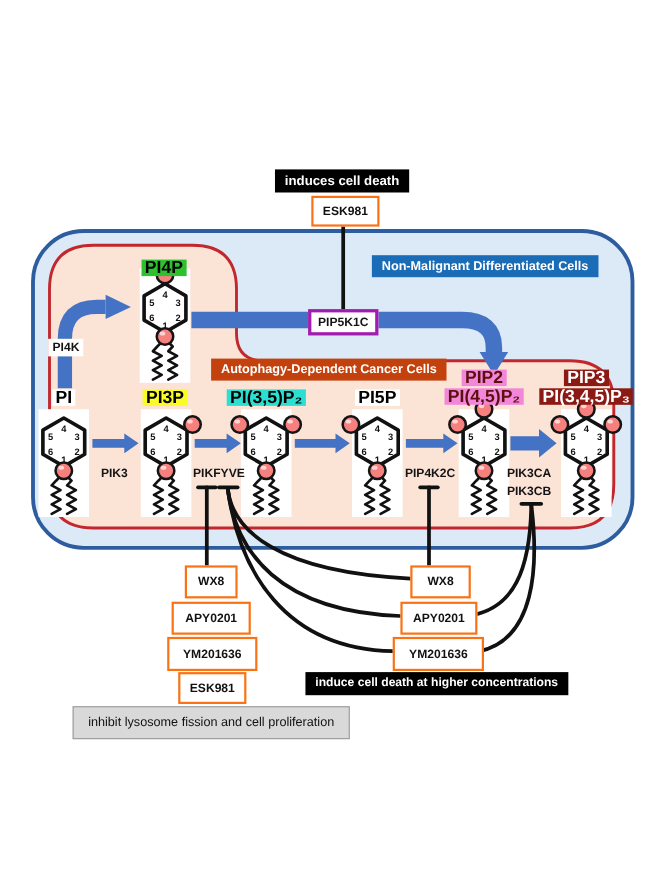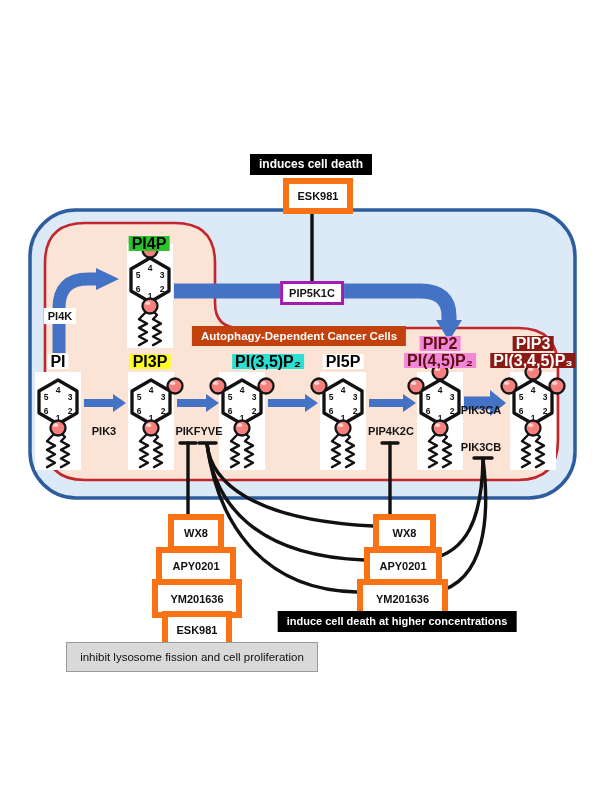--- a/index.html
+++ b/index.html
@@ -8,21 +8,21 @@
   .stage svg{position:absolute;left:0;top:0;z-index:1;}
   .lbl{position:absolute;z-index:3;transform:translateX(-50%);white-space:nowrap;
        font-weight:700;font-size:16px;line-height:15px;padding:0 3px;color:#000;text-align:center;}
   .enz{position:absolute;z-index:3;transform:translateX(-50%);white-space:nowrap;
        font-weight:700;font-size:11px;line-height:14px;color:#141414;}
   .whitebg{background:#fff;}
   .regionlbl{position:absolute;z-index:3;transform:translateX(-50%);white-space:nowrap;
        font-weight:700;font-size:11.5px;line-height:16px;padding:2px 9px;color:#fff;}
   .noteblack{position:absolute;z-index:3;transform:translateX(-50%);white-space:nowrap;
        background:#000;color:#fff;font-weight:700;font-size:11.5px;line-height:17px;padding:2px 9px;}
-  .drugbox{position:absolute;z-index:3;background:#fff;border:6px solid #f97316;
+  .drugbox{position:absolute;z-index:3;background:#fff;border:2px solid #f97316;
        display:flex;align-items:center;justify-content:center;font-weight:700;font-size:11px;color:#111;text-align:right;}
   .graybox{position:absolute;z-index:3;background:#d9d9d9;border:1.5px solid #9a9a9a;
        display:flex;align-items:center;justify-content:center;font-weight:400;font-size:11.5px;color:#111;text-align:center;}
   svg text{font-family:"Liberation Sans","DejaVu Sans",sans-serif;}
 </style>
 </head>
 <body>
 
 <div class="stage">
 
@@ -179,38 +179,39 @@
       <path d="M390 443 L390 514"></path>
       <path d="M474 458 L492 458"></path>
       <path d="M430 559 C466 552 482 520 483 459"></path>
       <path d="M436 592 C486 581 490 516 483 459"></path>
     </g>
   </svg>
 
   <div class="noteblack" style="left:311px;top:154px;font-size:12px">induces cell death</div>
   <div class="drugbox" style="left:283px;top:178px;width:58px;height:24px">ESK981</div>
 
+  <div class="regionlbl" style="left: 441px; top: 232px; background: rgb(26, 108, 183);">Non-Malignant Differentiated Cells</div>
   <div class="regionlbl" style="left: 299px; top: 326px; background: #c2410c;">Autophagy-Dependent Cancer Cells</div>
 
   <div class="lbl" style="left: 149px; top: 236px; background: rgb(45, 193, 45); color: rgb(0, 0, 0);">PI4P</div>
   <div class="lbl" style="left: 58px; top: 354px; background: rgb(255, 255, 255); color: rgb(0, 0, 0);">PI</div>
   <div class="lbl" style="left: 150px; top: 354px; background: rgb(251, 251, 37); color: rgb(0, 0, 0);">PI3P</div>
-  <div class="lbl" style="left: 242px; top: 354px; background: rgb(43, 224, 210); color: rgb(0, 0, 0); margin-left: 26px;">PI(3,5)P₂</div>
+  <div class="lbl" style="left: 242px; top: 354px; background: rgb(43, 224, 210); color: rgb(0, 0, 0);">PI(3,5)P₂</div>
   <div class="lbl" style="left: 343px; top: 354px; background: rgb(255, 255, 255); color: rgb(0, 0, 0);">PI5P</div>
   <div class="lbl" style="left: 440px; top: 336px; background: rgb(242, 135, 218); color: rgb(92, 15, 15);">PIP2</div>
   <div class="lbl" style="left: 440px; top: 353px; background: rgb(242, 135, 218); color: rgb(92, 15, 15);">PI(4,5)P₂</div>
   <div class="lbl" style="left: 533px; top: 336px; background: rgb(140, 26, 20); color: rgb(255, 255, 255);">PIP3</div>
   <div class="lbl" style="left: 533px; top: 353px; background: rgb(140, 26, 20); color: rgb(255, 255, 255);">PI(3,4,5)P₃</div>
 
   <div class="enz whitebg" style="left:60px;top:308px;padding:1px 4px">PI4K</div>
   <div class="enz whitebg" style="left:312px;top:281px;padding:2px 6px;border:3px solid #a21caf">PIP5K1C</div>
   <div class="enz" style="left:104px;top:424px">PIK3</div>
   <div class="enz" style="left:199px;top:424px">PIKFYVE</div>
   <div class="enz" style="left:391px;top:424px">PIP4K2C</div>
-  <div class="enz" style="left:481px;top:403px">PIK3CA</div>
+  <div class="enz" style="left:481px;top:424px">PIK3CA</div>
   <div class="enz" style="left:481px;top:440px">PIK3CB</div>
 
   <div class="drugbox" style="left:168px;top:514px;width:44px;height:26px">WX8</div>
   <div class="drugbox" style="left:156px;top:547px;width:68px;height:26px">APY0201</div>
   <div class="drugbox" style="left:152px;top:579px;width:78px;height:27px">YM201636</div>
   <div class="drugbox" style="left:162px;top:611px;width:58px;height:25px">ESK981</div>
   <div class="graybox" style="left:66px;top:642px;width:250px;height:28px">inhibit lysosome fission and cell proliferation</div>
 
   <div class="drugbox" style="left:373px;top:514px;width:51px;height:26px">WX8</div>
   <div class="drugbox" style="left:364px;top:547px;width:66px;height:26px">APY0201</div>

